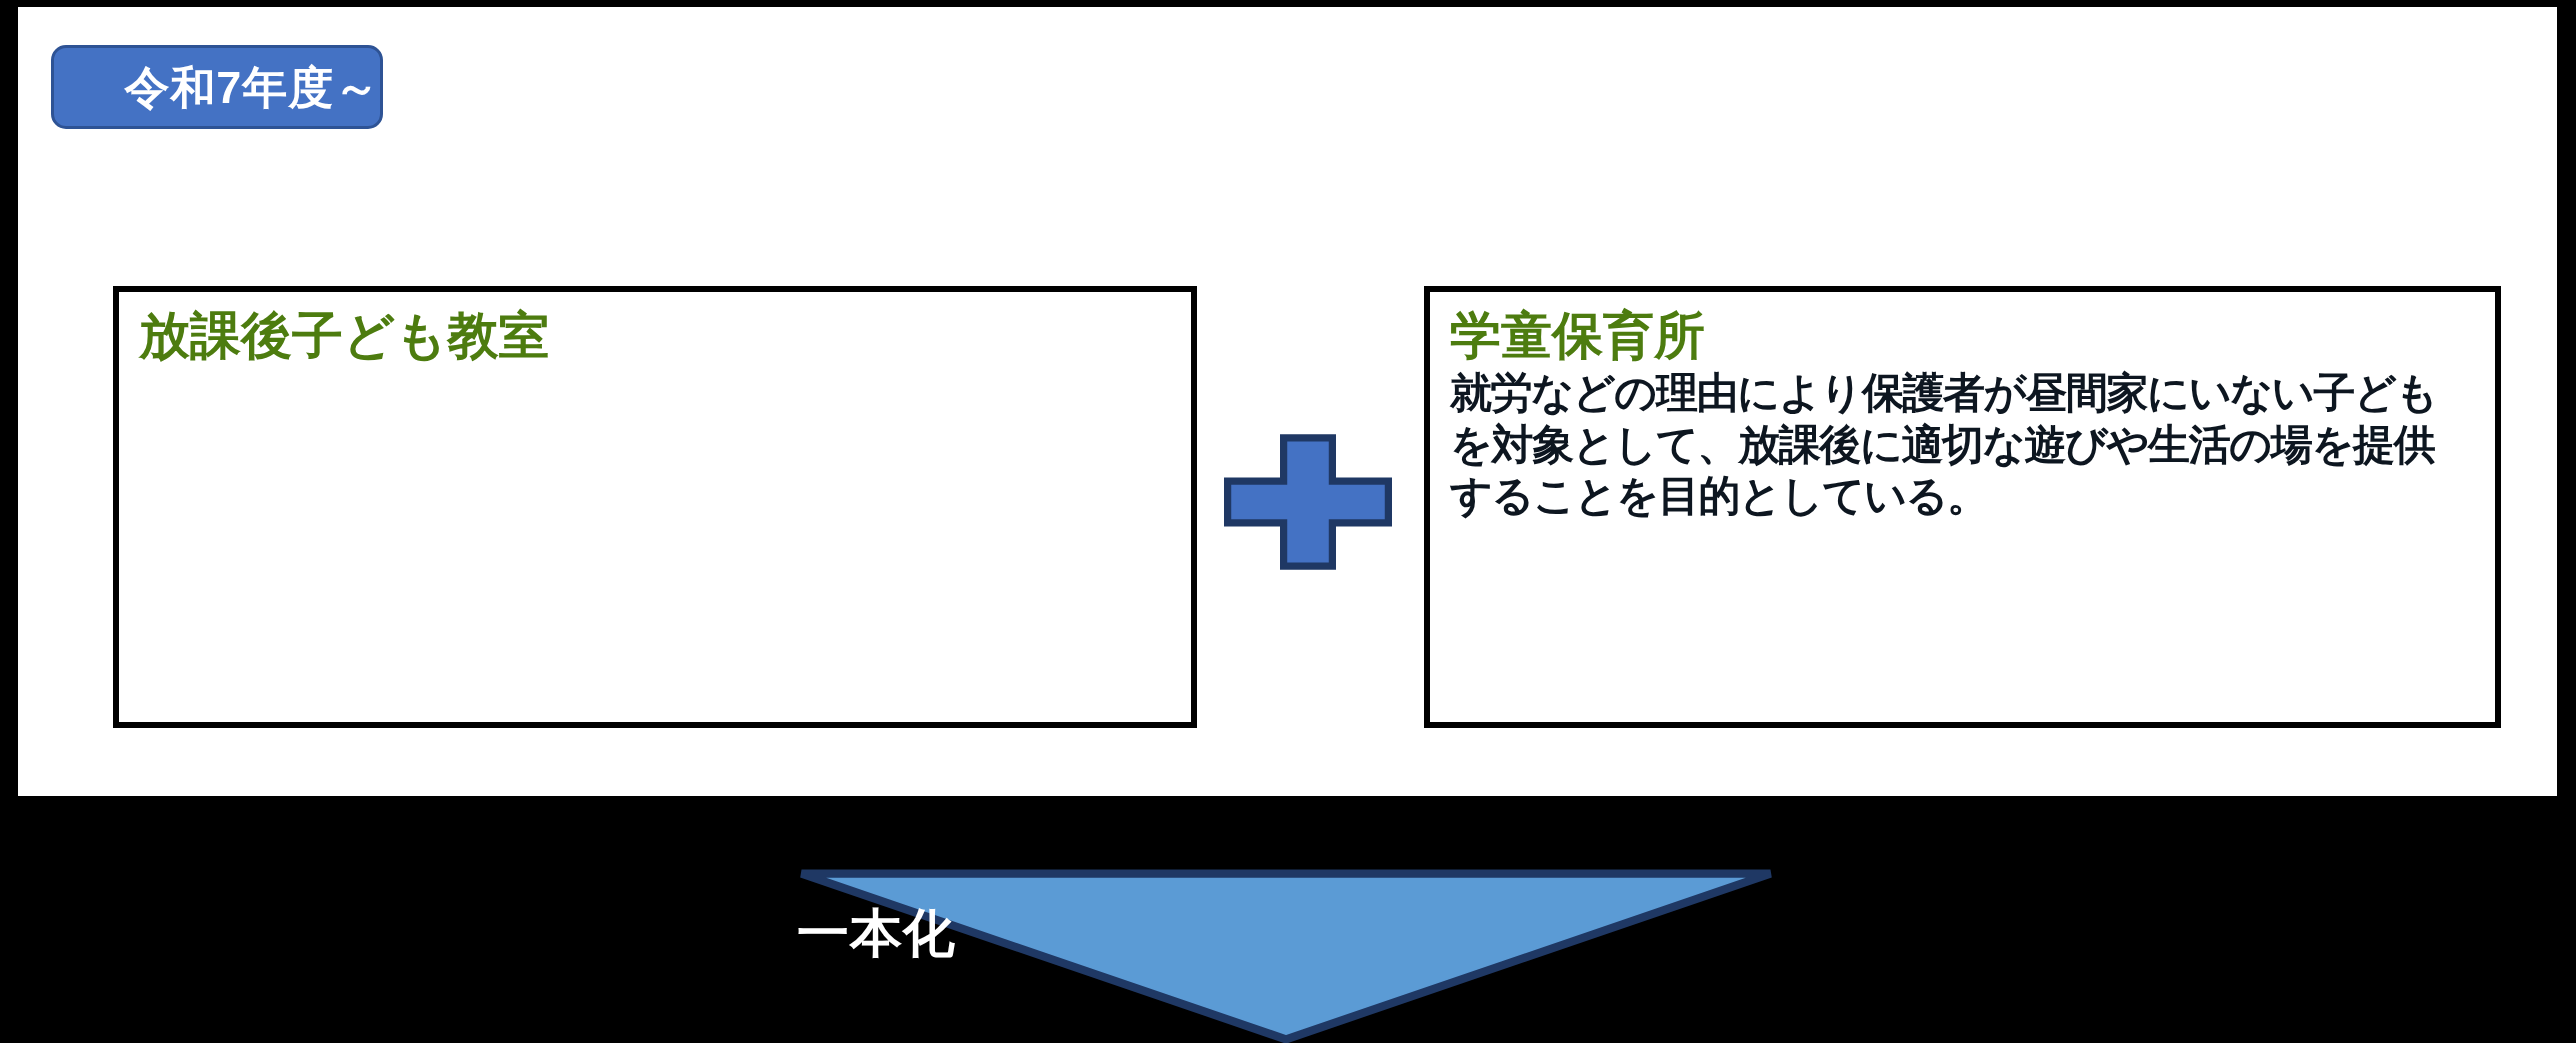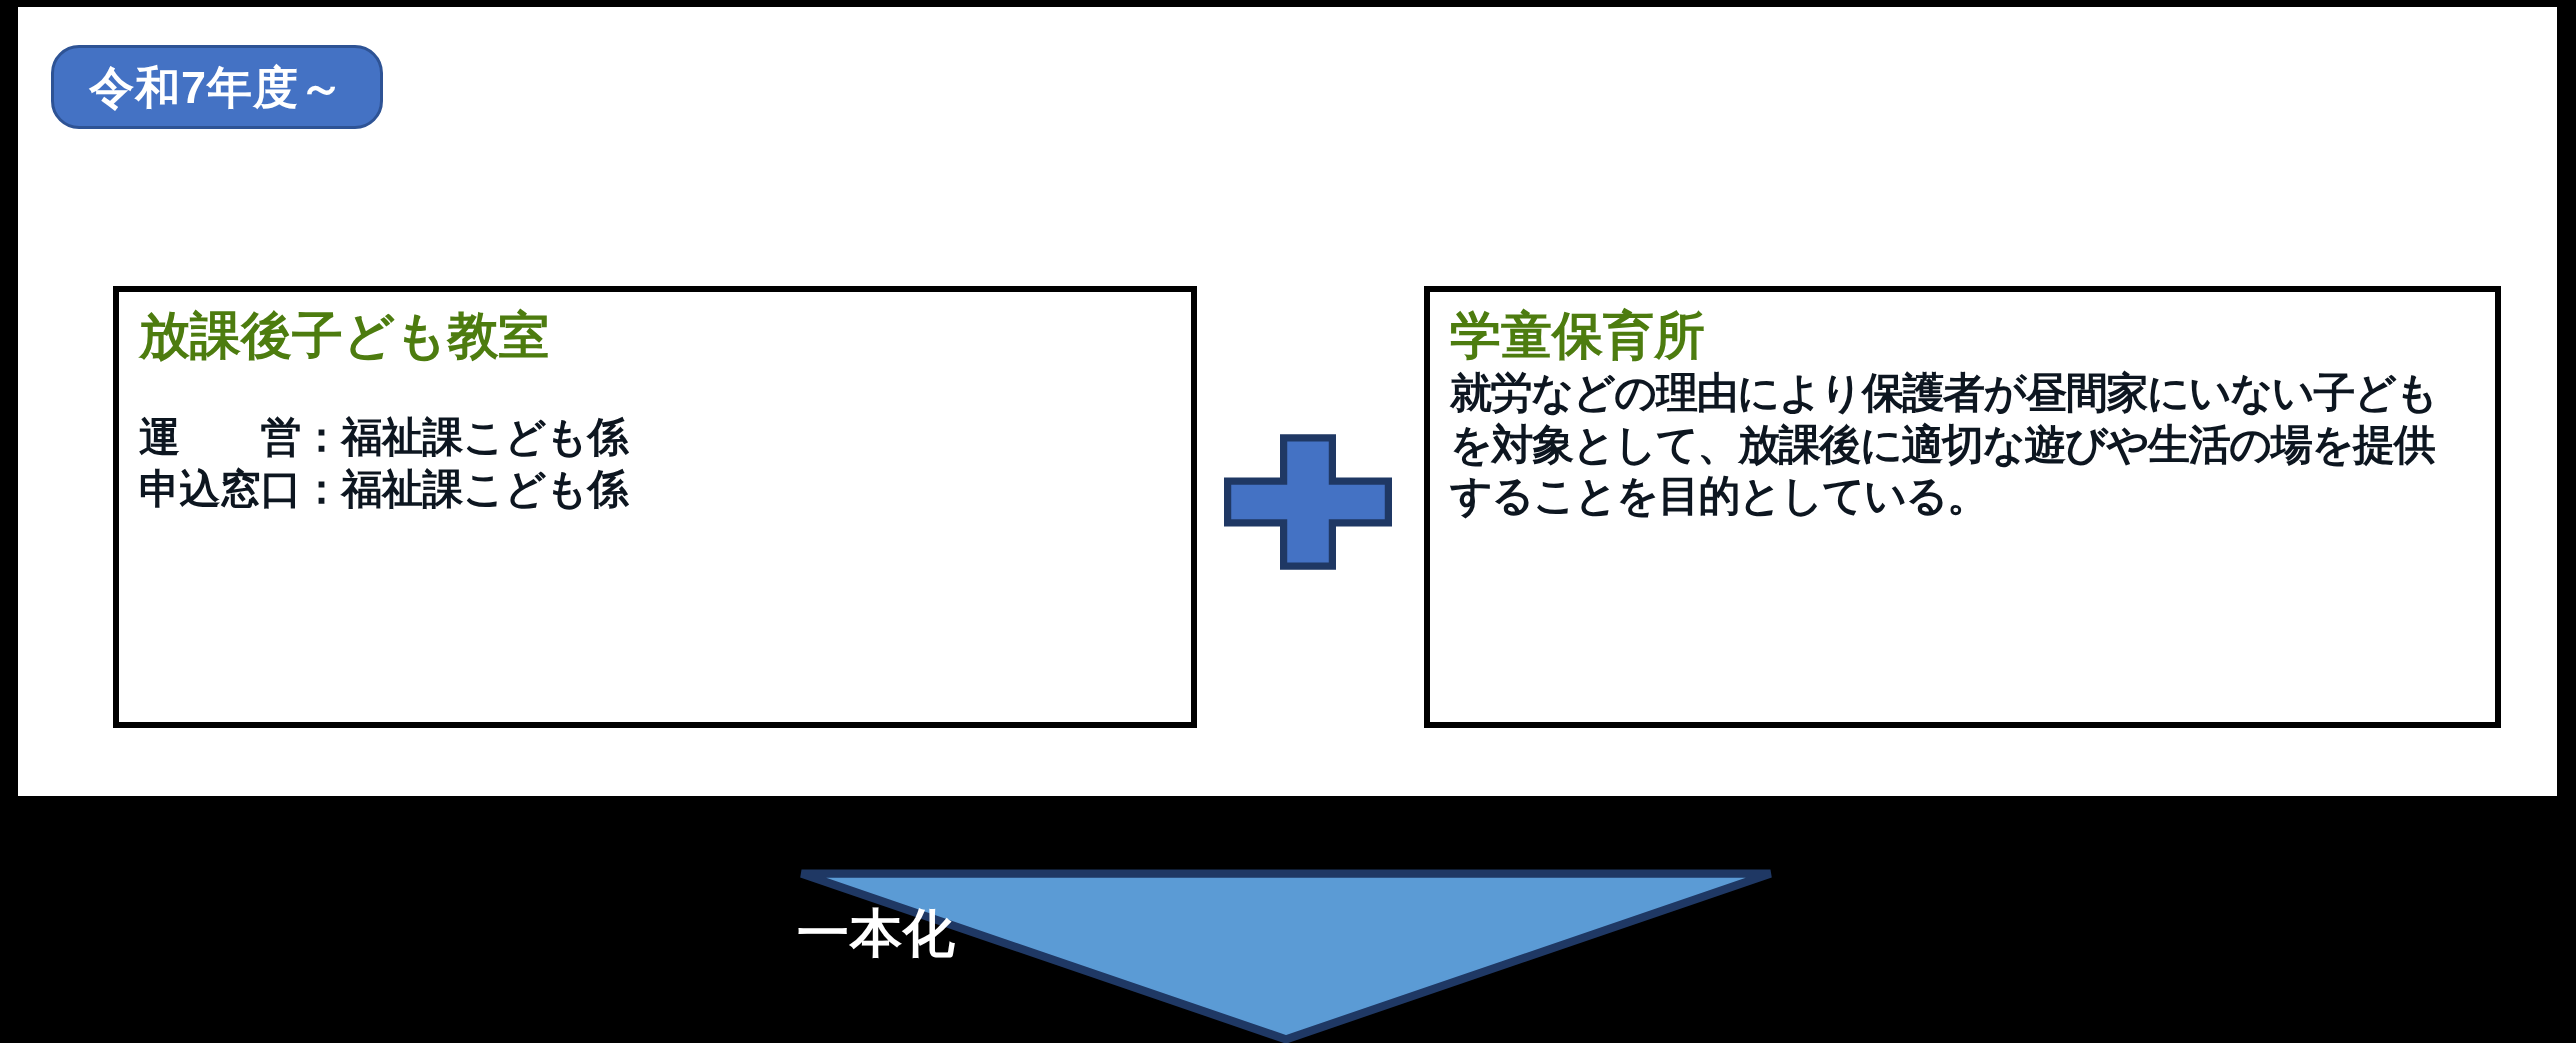--- a/index.html
+++ b/index.html
@@ -33,25 +33,25 @@
 
   
   #era-badge {
     position: absolute;
     left: 33px;
     top: 38px;
     width: 332px;
     height: 84px;
     background: #4472C4;
     border: 3.6px solid #2E5395;
-    border-radius: 28px;
+    border-radius: 15px;
     box-sizing: border-box;
     display: flex;
     align-items: center;
-    justify-content: center;
+    justify-content: flex-end;
   }
   #era-badge .badge-label {
     color: #ffffff;
     font-size: 45px;
     font-weight: bold;
     letter-spacing: 0.9px;
     line-height: 1;
     white-space: nowrap;
   }
 
@@ -157,24 +157,20 @@
 <div id="canvas">
 
   <div id="white-panel">
 
     <div id="era-badge">
       <span class="badge-label">令和7年度～</span>
     </div>
 
     <div class="program-box" id="box-afterschool">
       <div class="box-title">放課後子ども教室</div>
-      <div class="box-meta">
-        <div class="meta-line">運　　営：福祉課こども係</div>
-        <div class="meta-line">申込窓口：福祉課こども係</div>
-      </div>
     </div>
 
     <div class="program-box" id="box-gakudo">
       <div class="box-title">学童保育所</div>
       <p class="box-desc">就労などの理由により保護者が昼間家にいない子どもを対象として、放課後に適切な遊びや生活の場を提供することを目的としている。</p>
     </div>
 
     <div id="plus-connector">
       <svg width="168" height="136" viewBox="0 0 186 150">
         <path d="M66 4 H120 V52 H182 V98 H120 V146 H66 V98 H4 V52 H66 Z" fill="#4472C4" stroke="#1F3864" stroke-width="8" stroke-linejoin="miter"></path>

